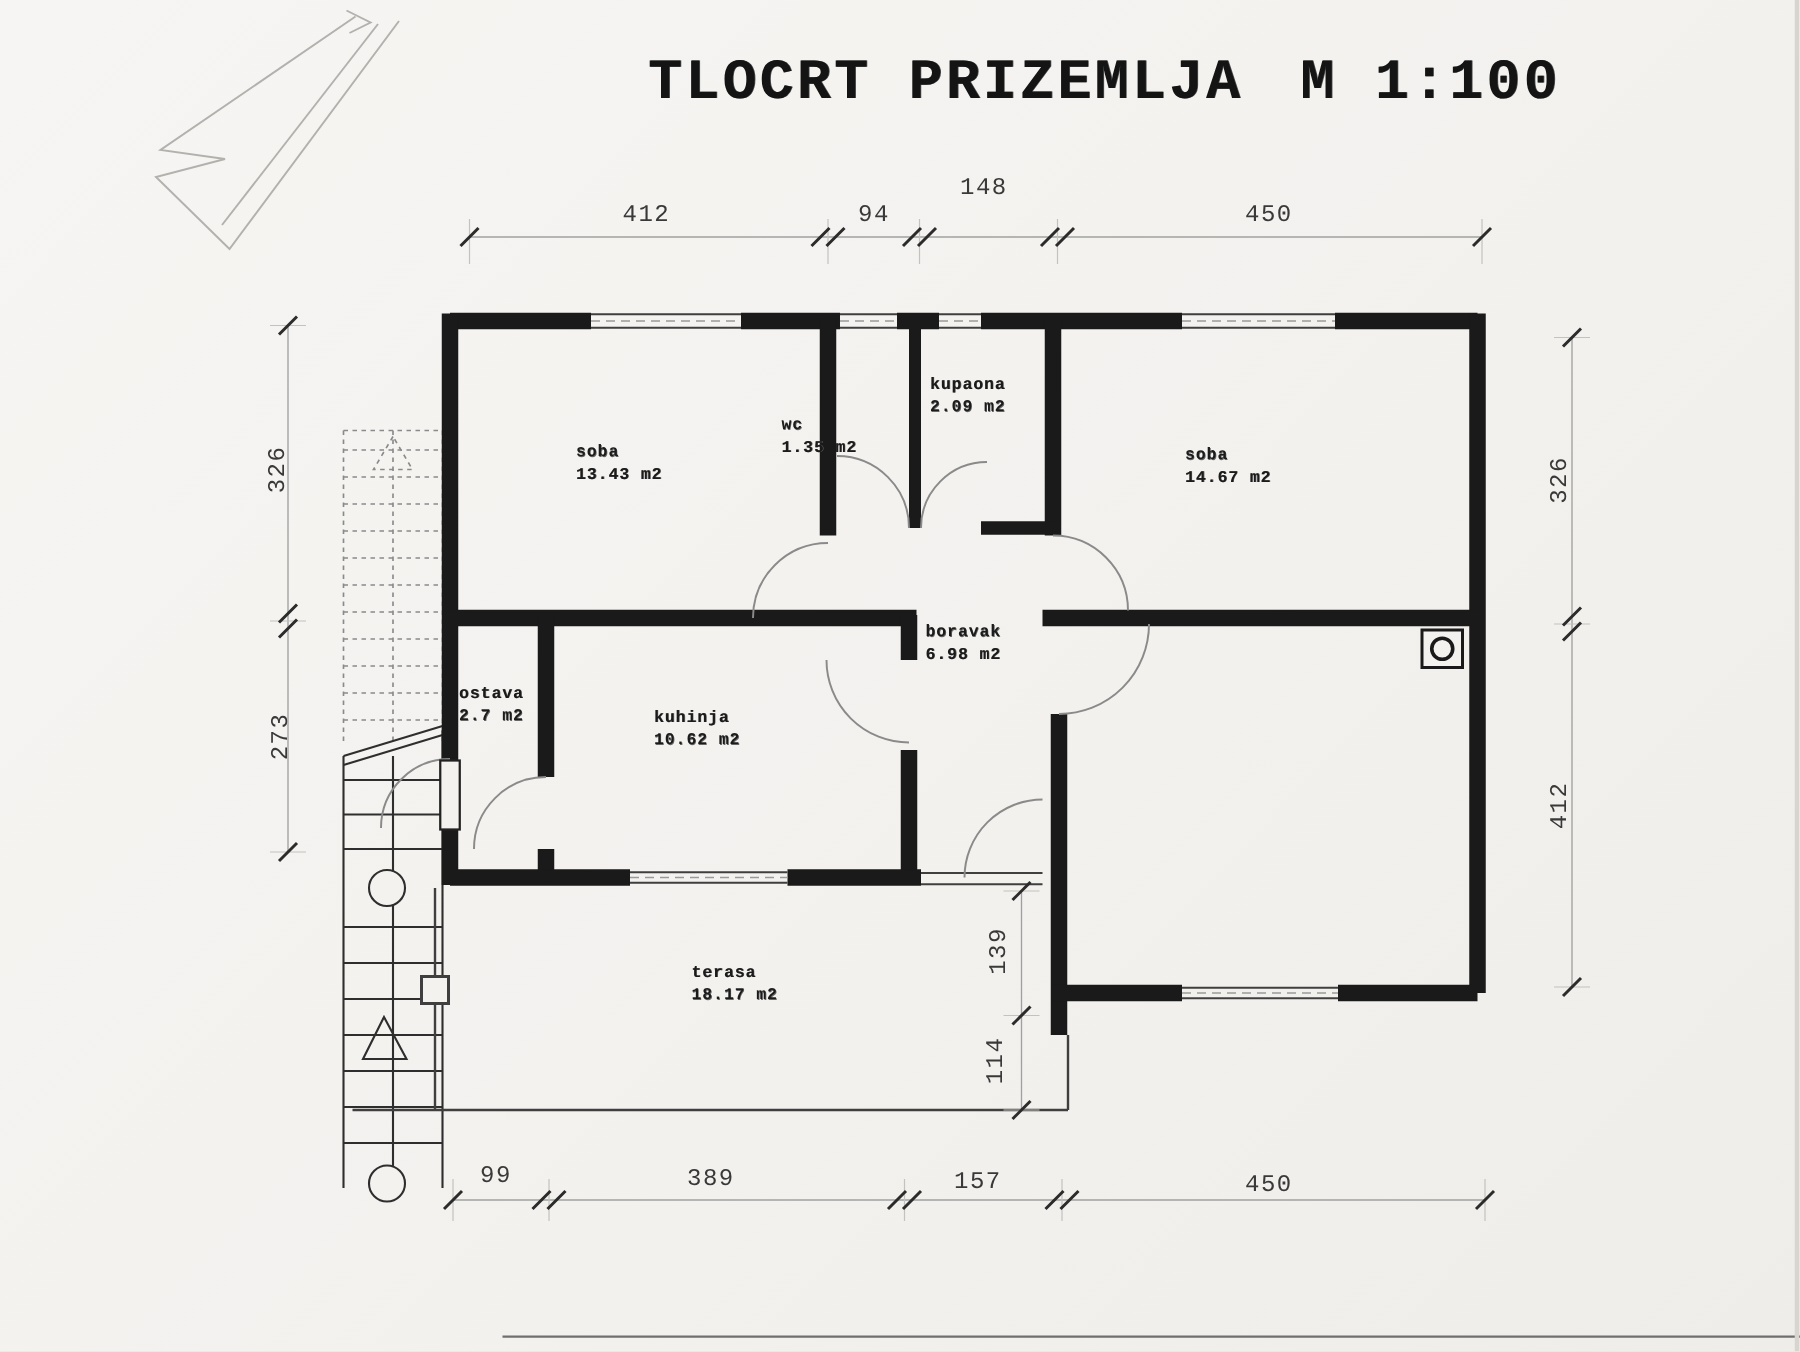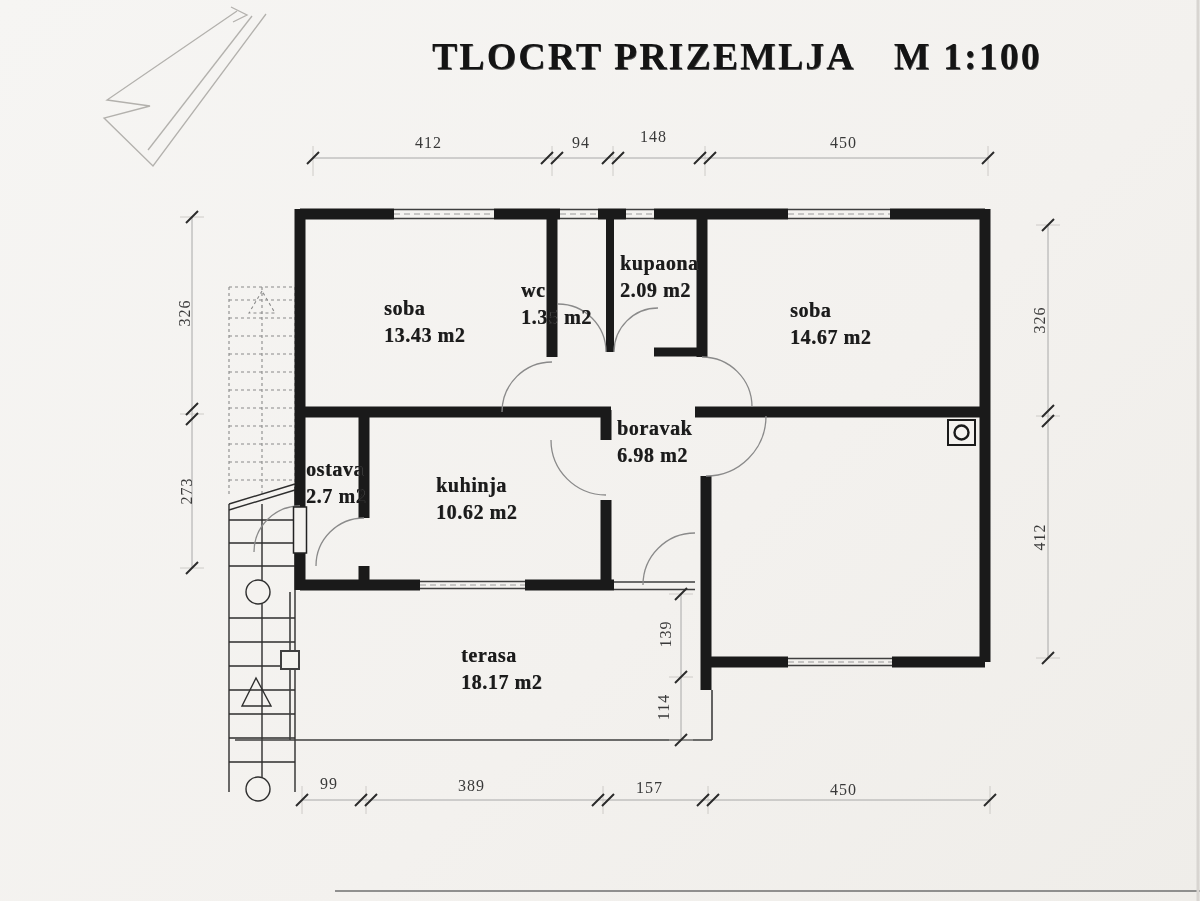--- a/index.html
+++ b/index.html
@@ -1,29 +1,29 @@
 <!DOCTYPE html>
 <html><head>
 <meta charset="utf-8">
 <style>
   html,body{margin:0;padding:0;background:#e9e7e4;}
   .canvas{
     position:relative;width:1200px;height:901px;overflow:hidden;
     background:linear-gradient(135deg,#f6f5f3 0%,#f3f1ee 60%,#efede9 100%);
-    font-family:Liberation Serif, serif;
+    font-family:Liberation Mono, monospace;
   }
   svg{position:absolute;left:0;top:0;}
   .title-row{
     position:absolute;left:432px;top:34px;display:flex;gap:38px;
     font-size:38px;font-weight:bold;letter-spacing:2px;color:#141414;
     text-shadow:0.5px 0.5px 0 #555;
     white-space:nowrap;
   }
   .room-label{
-    position:absolute;color:#1b1b1b;font-weight:bold;font-size:20px;
+    position:absolute;color:#1b1b1b;font-weight:bold;font-size:11px;
     line-height:1.35;letter-spacing:0.6px;white-space:nowrap;
     text-shadow:0.4px 0.4px 0 #666;
   }
   .dim{
     position:absolute;color:#393939;font-size:16px;letter-spacing:1px;
     white-space:nowrap;
   }
   .dim-v{
     position:absolute;width:44px;height:20px;color:#393939;font-size:16px;
     letter-spacing:1px;text-align:center;transform:rotate(-90deg);white-space:nowrap;
@@ -193,21 +193,21 @@
     <div>boravak</div>
     <div>6.98 m2</div>
   </div>
   <div class="room-label" style="left:461px;top:642px">
     <div>terasa</div>
     <div>18.17 m2</div>
   </div>
 
   <div class="dim" style="left:415px;top:134px">412</div>
   <div class="dim" style="left:572px;top:134px">94</div>
-  <div class="dim" style="left:640px;top:128px">148</div>
+  <div class="dim" style="left:640px;top:116px">148</div>
   <div class="dim" style="left:830px;top:134px">450</div>
 
   <div class="dim" style="left:320px;top:775px">99</div>
   <div class="dim" style="left:458px;top:777px">389</div>
   <div class="dim" style="left:636px;top:779px">157</div>
   <div class="dim" style="left:830px;top:781px">450</div>
 
   <div class="dim-v" style="left:164px;top:303px">326</div>
   <div class="dim-v" style="left:166px;top:481px">273</div>
 

